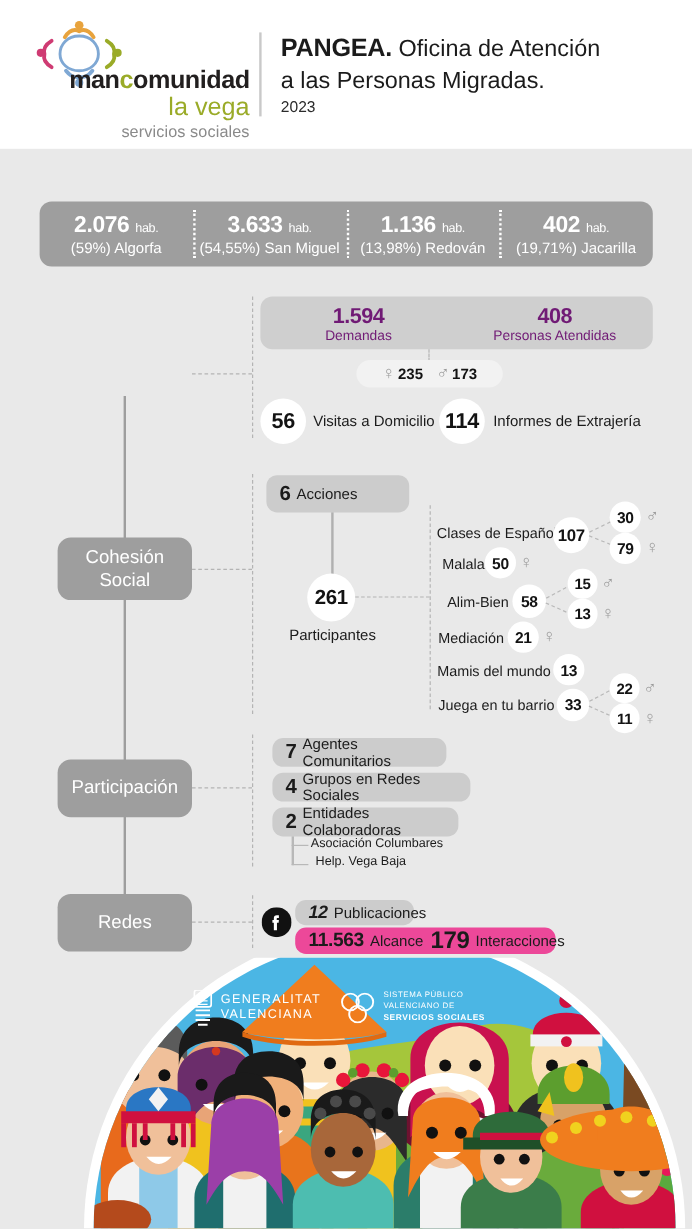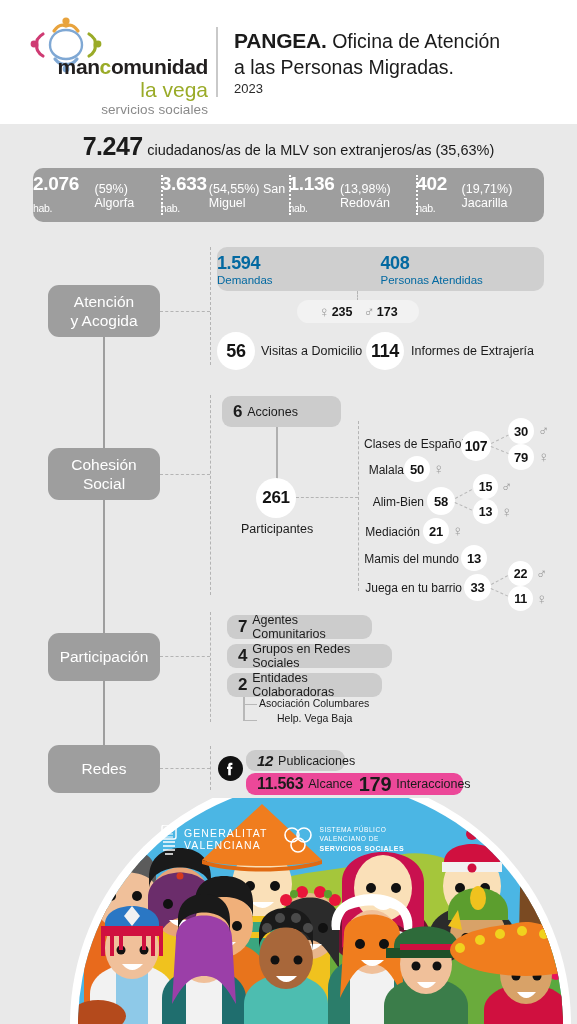--- a/index.html
+++ b/index.html
@@ -56,21 +56,21 @@
   .topstat .txt { font-size: 14.5px; color: #1b1b1b; }
 
   .muni-bar {
     position: absolute; left: 33px; top: 168px;
     width: 511px; height: 54px;
     background: #9e9e9e; border-radius: 10px;
     display: flex;
   }
   .muni {
     flex: 1; position: relative;
-    display: flex; flex-direction: row;
+    display: flex; flex-direction: column;
     align-items: center; justify-content: center;
     color: #ffffff;
   }
   .muni + .muni::before {
     content: ""; position: absolute; left: 0; top: 7px;
     width: 0; height: 40px;
     border-left: 2px dotted #ffffff;
   }
   .muni-n { font-size: 19px; font-weight: 700; letter-spacing: -.3px; }
   .muni-n .hab { font-size: 10.5px; font-weight: 400; }
@@ -124,21 +124,21 @@
 
   
   .att-bar {
     position: absolute; left: 217px; top: 247px;
     width: 327px; height: 44px;
     background: #cfcfcf; border-radius: 10px;
     display: flex;
   }
   .att-cell {
     flex: 1; display: flex; flex-direction: column;
-    align-items: flex-start; justify-content: center; color: #0369a1;
+    align-items: center; justify-content: center; color: #701a75;
   }
   .att-n { font-size: 18px; font-weight: 700; letter-spacing: -.4px; }
   .att-l { font-size: 11.5px; margin-top: 0px; }
 
   .gender-pill {
     position: absolute; left: 297px; top: 300px;
     width: 122px; height: 23px;
     background: #f2f2f2; border-radius: 12px;
     display: flex; align-items: center; justify-content: center;
     gap: 11px;
@@ -205,24 +205,20 @@
 
     <div class="header-div"></div>
 
     <div class="header-title">
       <div class="ht-l1"><b>PANGEA.</b><span> Oficina de Atención</span></div>
       <div class="ht-l2">a las Personas Migradas.</div>
       <div class="ht-year">2023</div>
     </div>
   </div>
 
-  <div class="topstat">
-    <span class="big">7.247</span>
-    <span class="txt">ciudadanos/as de la MLV son extranjeros/as (35,63%)</span>
-  </div>
 
   <div class="muni-bar">
     <div class="muni">
       <div class="muni-n"><span>2.076</span> <span class="hab">hab.</span></div>
       <div class="muni-p">(59%) Algorfa</div>
     </div>
     <div class="muni">
       <div class="muni-n"><span>3.633</span> <span class="hab">hab.</span></div>
       <div class="muni-p">(54,55%) San Miguel</div>
     </div>
@@ -231,26 +227,20 @@
       <div class="muni-p">(13,98%) Redován</div>
     </div>
     <div class="muni">
       <div class="muni-n"><span>402</span> <span class="hab">hab.</span></div>
       <div class="muni-p">(19,71%) Jacarilla</div>
     </div>
   </div>
 
   <div class="spine"></div>
 
-  <div class="pill" style="left:48px; top:285px; width:112px; height:52px;">
-    <div>
-      <div>Atención</div>
-      <div>y Acogida</div>
-    </div>
-  </div>
   <div class="hdash" style="left:160px; top:311px; width:50px;"></div>
   <div class="vdash" style="left:210px; top:247px; height:118px;"></div>
 
   <div class="att-bar">
     <div class="att-cell">
       <div class="att-n">1.594</div>
       <div class="att-l">Demandas</div>
     </div>
     <div class="att-cell">
       <div class="att-n">408</div>
@@ -350,21 +340,21 @@
     <span class="lbl">Grupos en Redes Sociales</span>
   </div>
   <div class="chip" style="left:227px; top:673px; width:155px; height:24px;">
     <span class="num">2</span>
     <span class="lbl">Entidades Colaboradoras</span>
   </div>
   <div class="vsolid" style="left:243px; top:697px; height:24px; background:#b8b8b8;"></div>
   <div class="hdash" style="left:243px; top:704px; width:14px; border-top:1.4px solid #b8b8b8;"></div>
   <div class="hdash" style="left:243px; top:720px; width:14px; border-top:1.4px solid #b8b8b8;"></div>
   <div class="lbl-free" style="left:259px; top:697px; font-size:10.5px;">Asociación Columbares</div>
-  <div class="lbl-free" style="left:277px; top:712px; font-size:10.5px;">Help. Vega Baja</div>
+  <div class="lbl-free" style="left:263px; top:712px; font-size:10.5px;">Help. Vega Baja</div>
 
   <div class="pill" style="left:48px; top:745px; width:112px; height:48px;">
     <span>Redes</span>
   </div>
   <div class="hdash" style="left:160px; top:768px; width:50px;"></div>
   <div class="vdash" style="left:210px; top:746px; height:44px;"></div>
 
   <svg style="position:absolute; left:218px; top:756px; width:25px; height:25px;" viewBox="0 0 25 25">
     <circle cx="12.5" cy="12.5" r="12.5" fill="#111"></circle>
     <path d="M14.6 12.9h-1.8v6.3h-2.6v-6.3H9V10.7h1.2V9.3c0-1.6.7-2.6 2.6-2.6h1.6v2.2h-1c-.7 0-.8.3-.8.8v1h1.8l-.2 2.2z" fill="#fff"></path>

